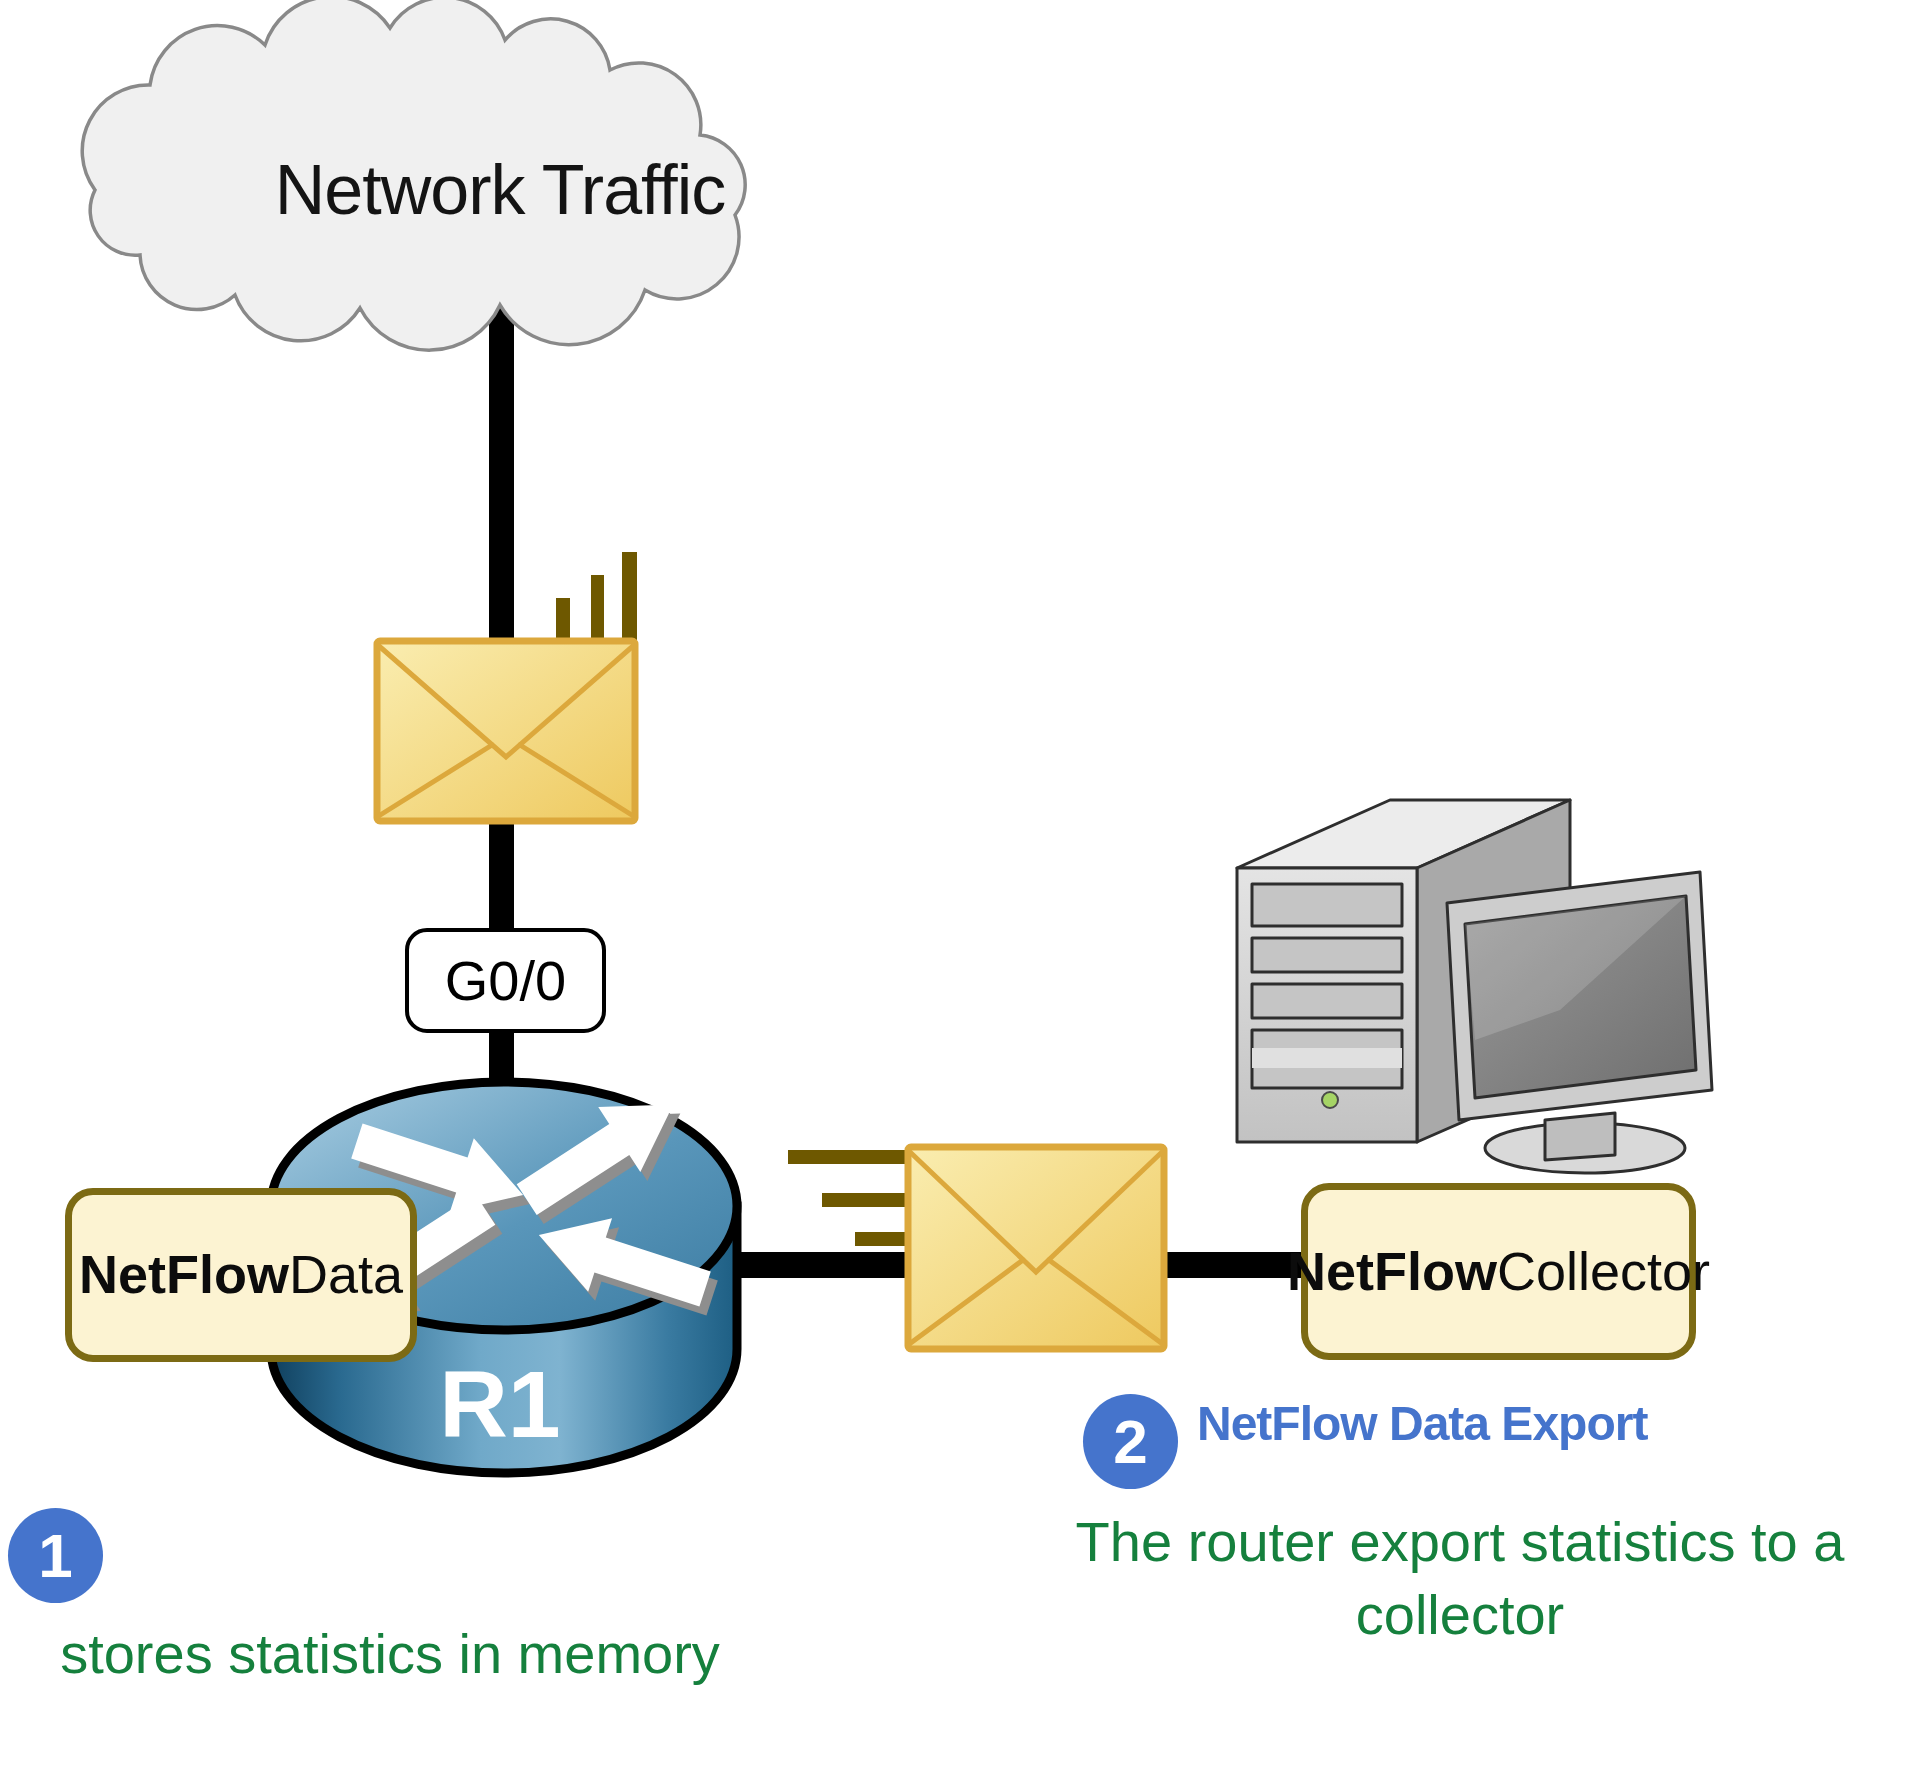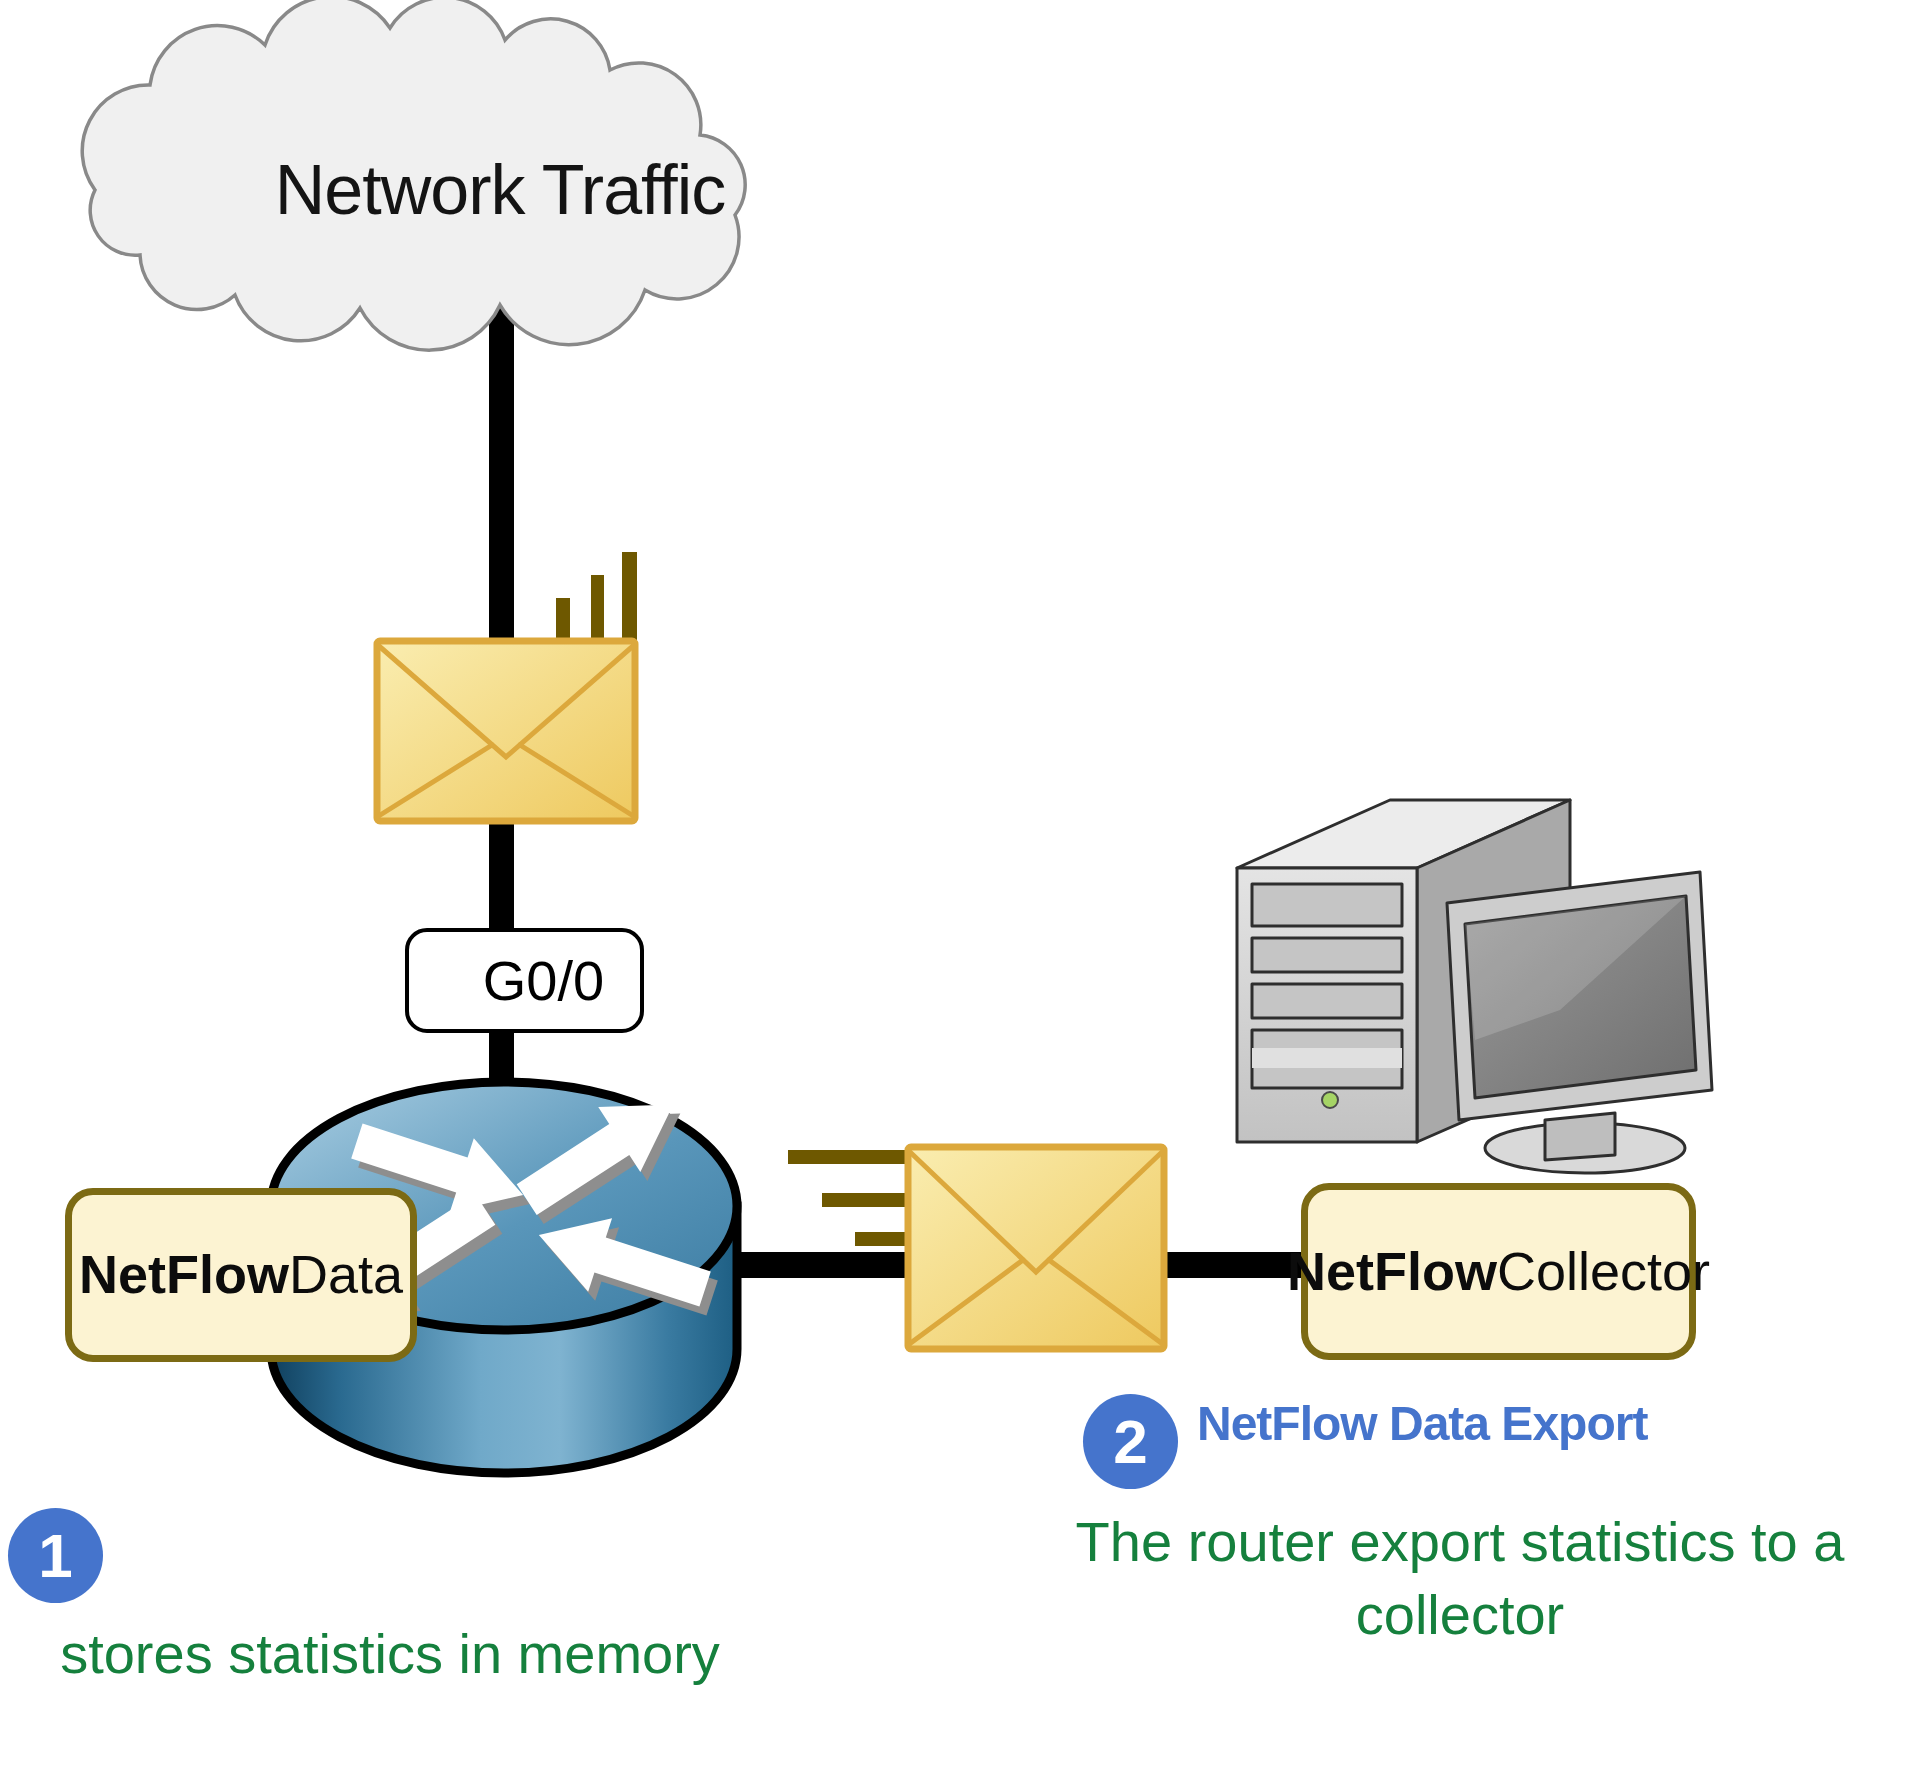--- a/index.html
+++ b/index.html
@@ -21,21 +21,21 @@
 
   
   .cloud-label{
     position:absolute;left:170px;top:150px;width:660px;
     text-align:center;font-size:70px;color:#141414;letter-spacing:-1px;
   }
   .iface-box{
     position:absolute;left:405px;top:928px;width:193px;height:97px;
     background:#ffffff;border:4px solid #000;border-radius:22px;
     display:flex;align-items:center;justify-content:center;
-    font-size:56px;color:#000;padding-left:38px;
+    font-size:56px;color:#000;
   }
   .label-box{
     position:absolute;
     background:var(--label-box-fill,#FCF3D2);
     border:7px solid var(--label-box-border,#7C6A14);
     border-radius:28px;
     display:flex;flex-direction:row;align-items:center;justify-content:center;
     color:#0c0c0c;line-height:1.18;
   }
   .label-box .l1{font-weight:700;font-size:54px;}
@@ -176,20 +176,21 @@
       <path class="env-flap" d="M 910 1152 L 1036 1272 L 1162 1152"></path>
     </g>
   </svg>
 
   <div class="cloud-label">Network Traffic</div>
 
   <div class="iface-box">
     <span>G0/0</span>
   </div>
 
+  <div class="router-name">R1</div>
 
   <div class="label-box cache-box">
     <div class="l1">NetFlow</div>
     <div class="l2">Data</div>
   </div>
 
   <div class="label-box collector-box">
     <div class="l1">NetFlow</div>
     <div class="l2">Collector</div>
   </div>

